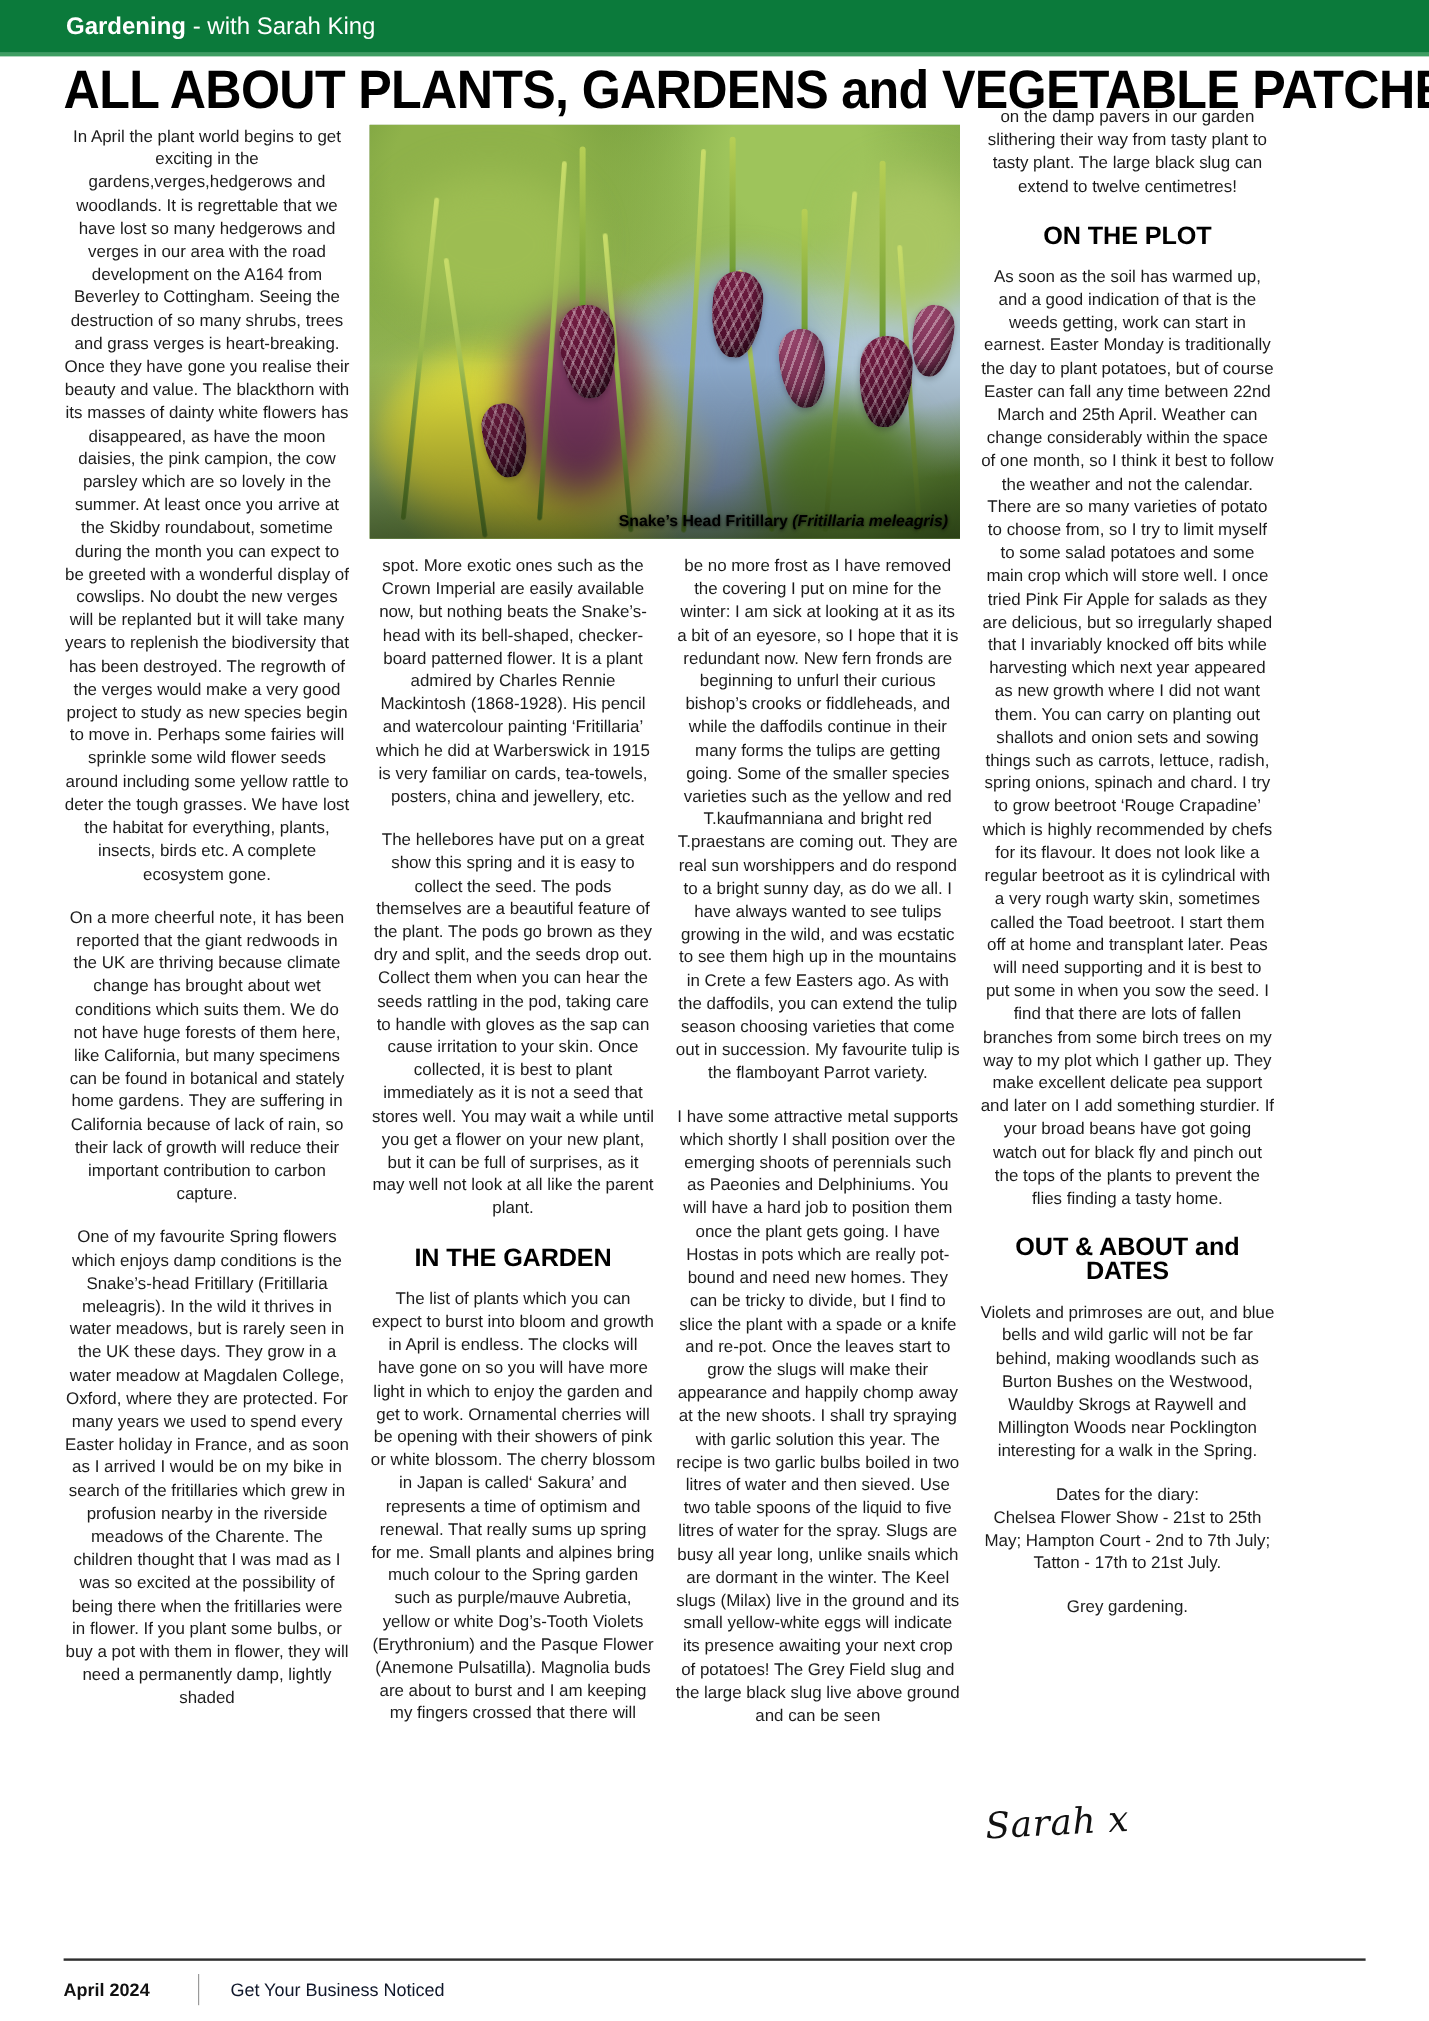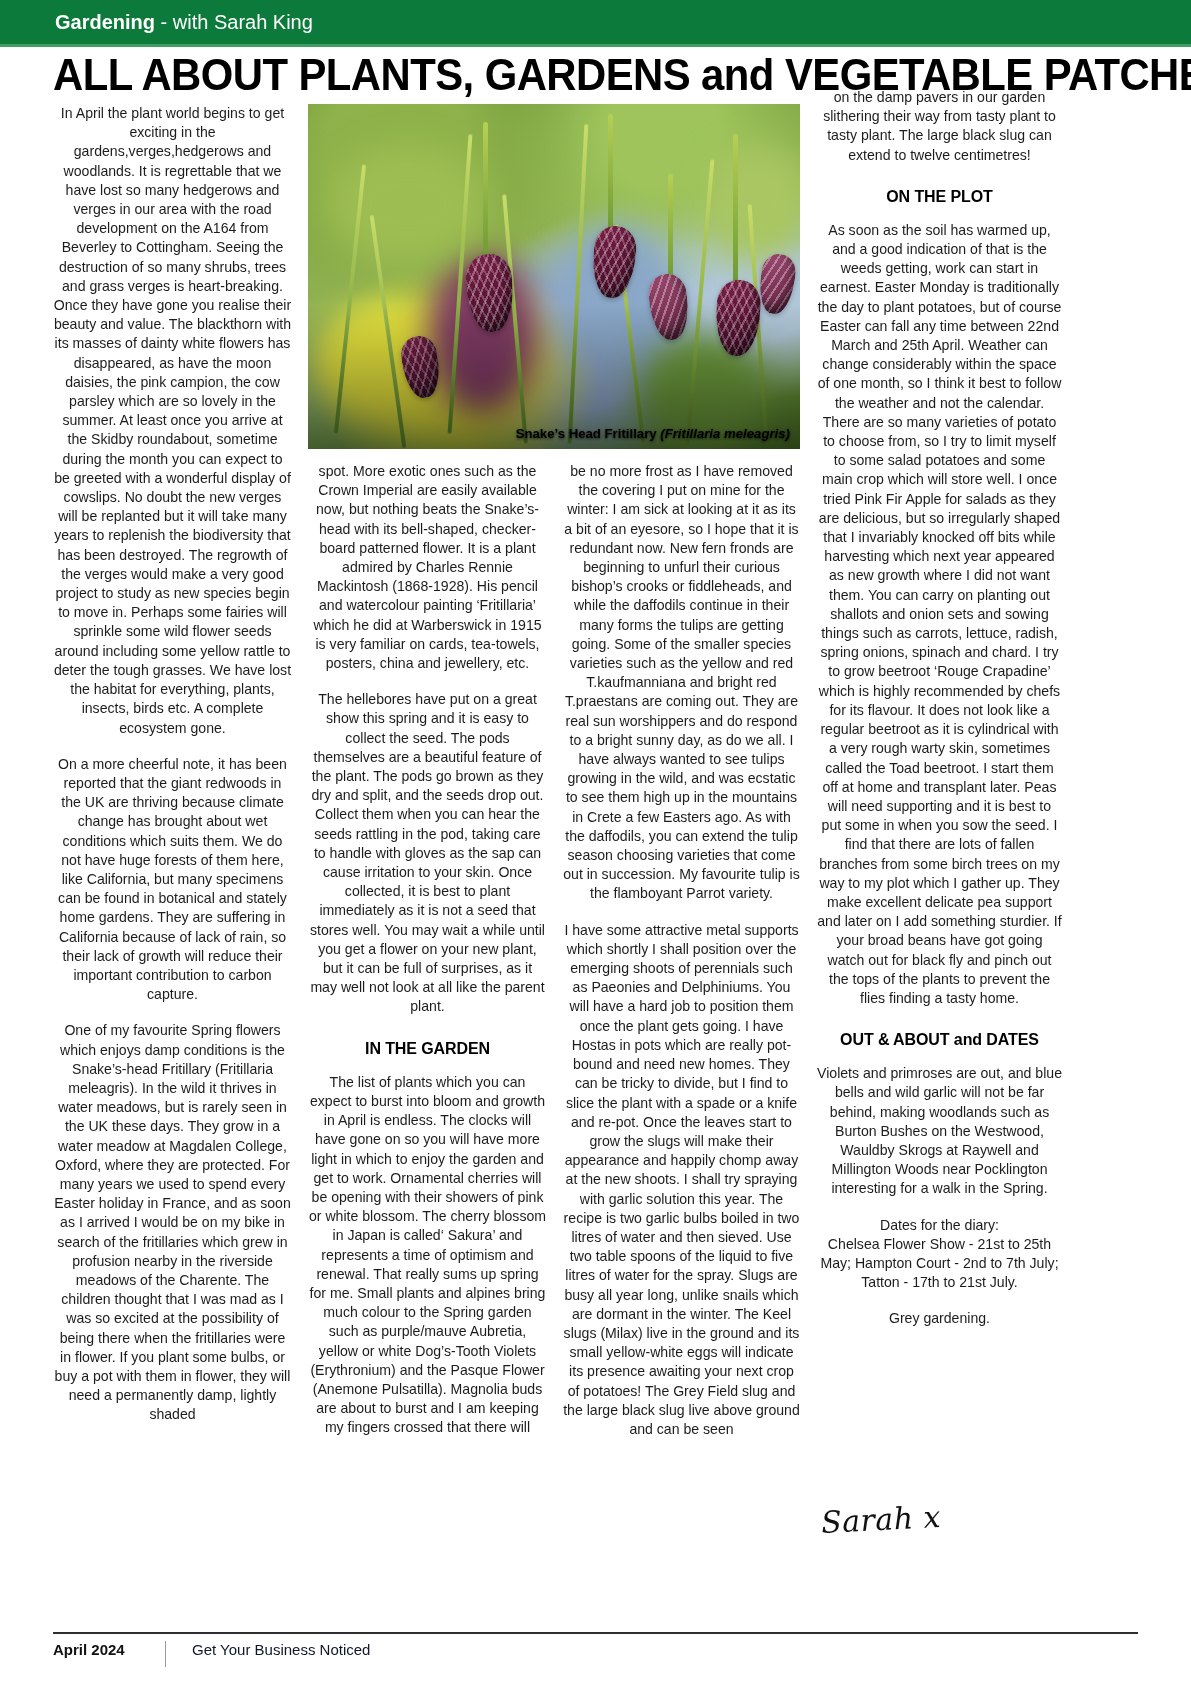--- a/index.html
+++ b/index.html
@@ -72,21 +72,21 @@
   .col p { margin: 0 0 17px 0; }
   .col p:last-child { margin-bottom: 16px; }
 
   #col1 { left: 53px;  top: 104px; width: 239px; }
   #col2 { left: 308px; top: 462px; width: 239px; }
   #col3 { left: 562px; top: 462px; width: 239px; }
   #col4 { left: 817px; top: 88px; width: 245px; }
 
   .sub {
     font-weight: bold;
-    font-size: 16px;
+    font-size: 21px;
     line-height: 20px;
     margin: 22px 0 14px 0;
     color: #000;
     letter-spacing: -0.1px;
   }
 
   
   .photo {
     position: absolute;
     left: 308px;
@@ -177,21 +177,21 @@
     left: 53px; top: 1632px;
     width: 1085px; height: 1.6px;
     background: #2f2f2f;
   }
   .footer {
     position: absolute;
     left: 53px; top: 1641px;
     width: 1085px;
     height: 34px;
     display: flex;
-    align-items: flex-start;
+    align-items: center;
   }
   .footer-date {
     font-weight: bold;
     font-size: 15px;
     color: #111;
     width: 112px;
   }
   .footer-div {
     width: 1px;
     height: 26px;

